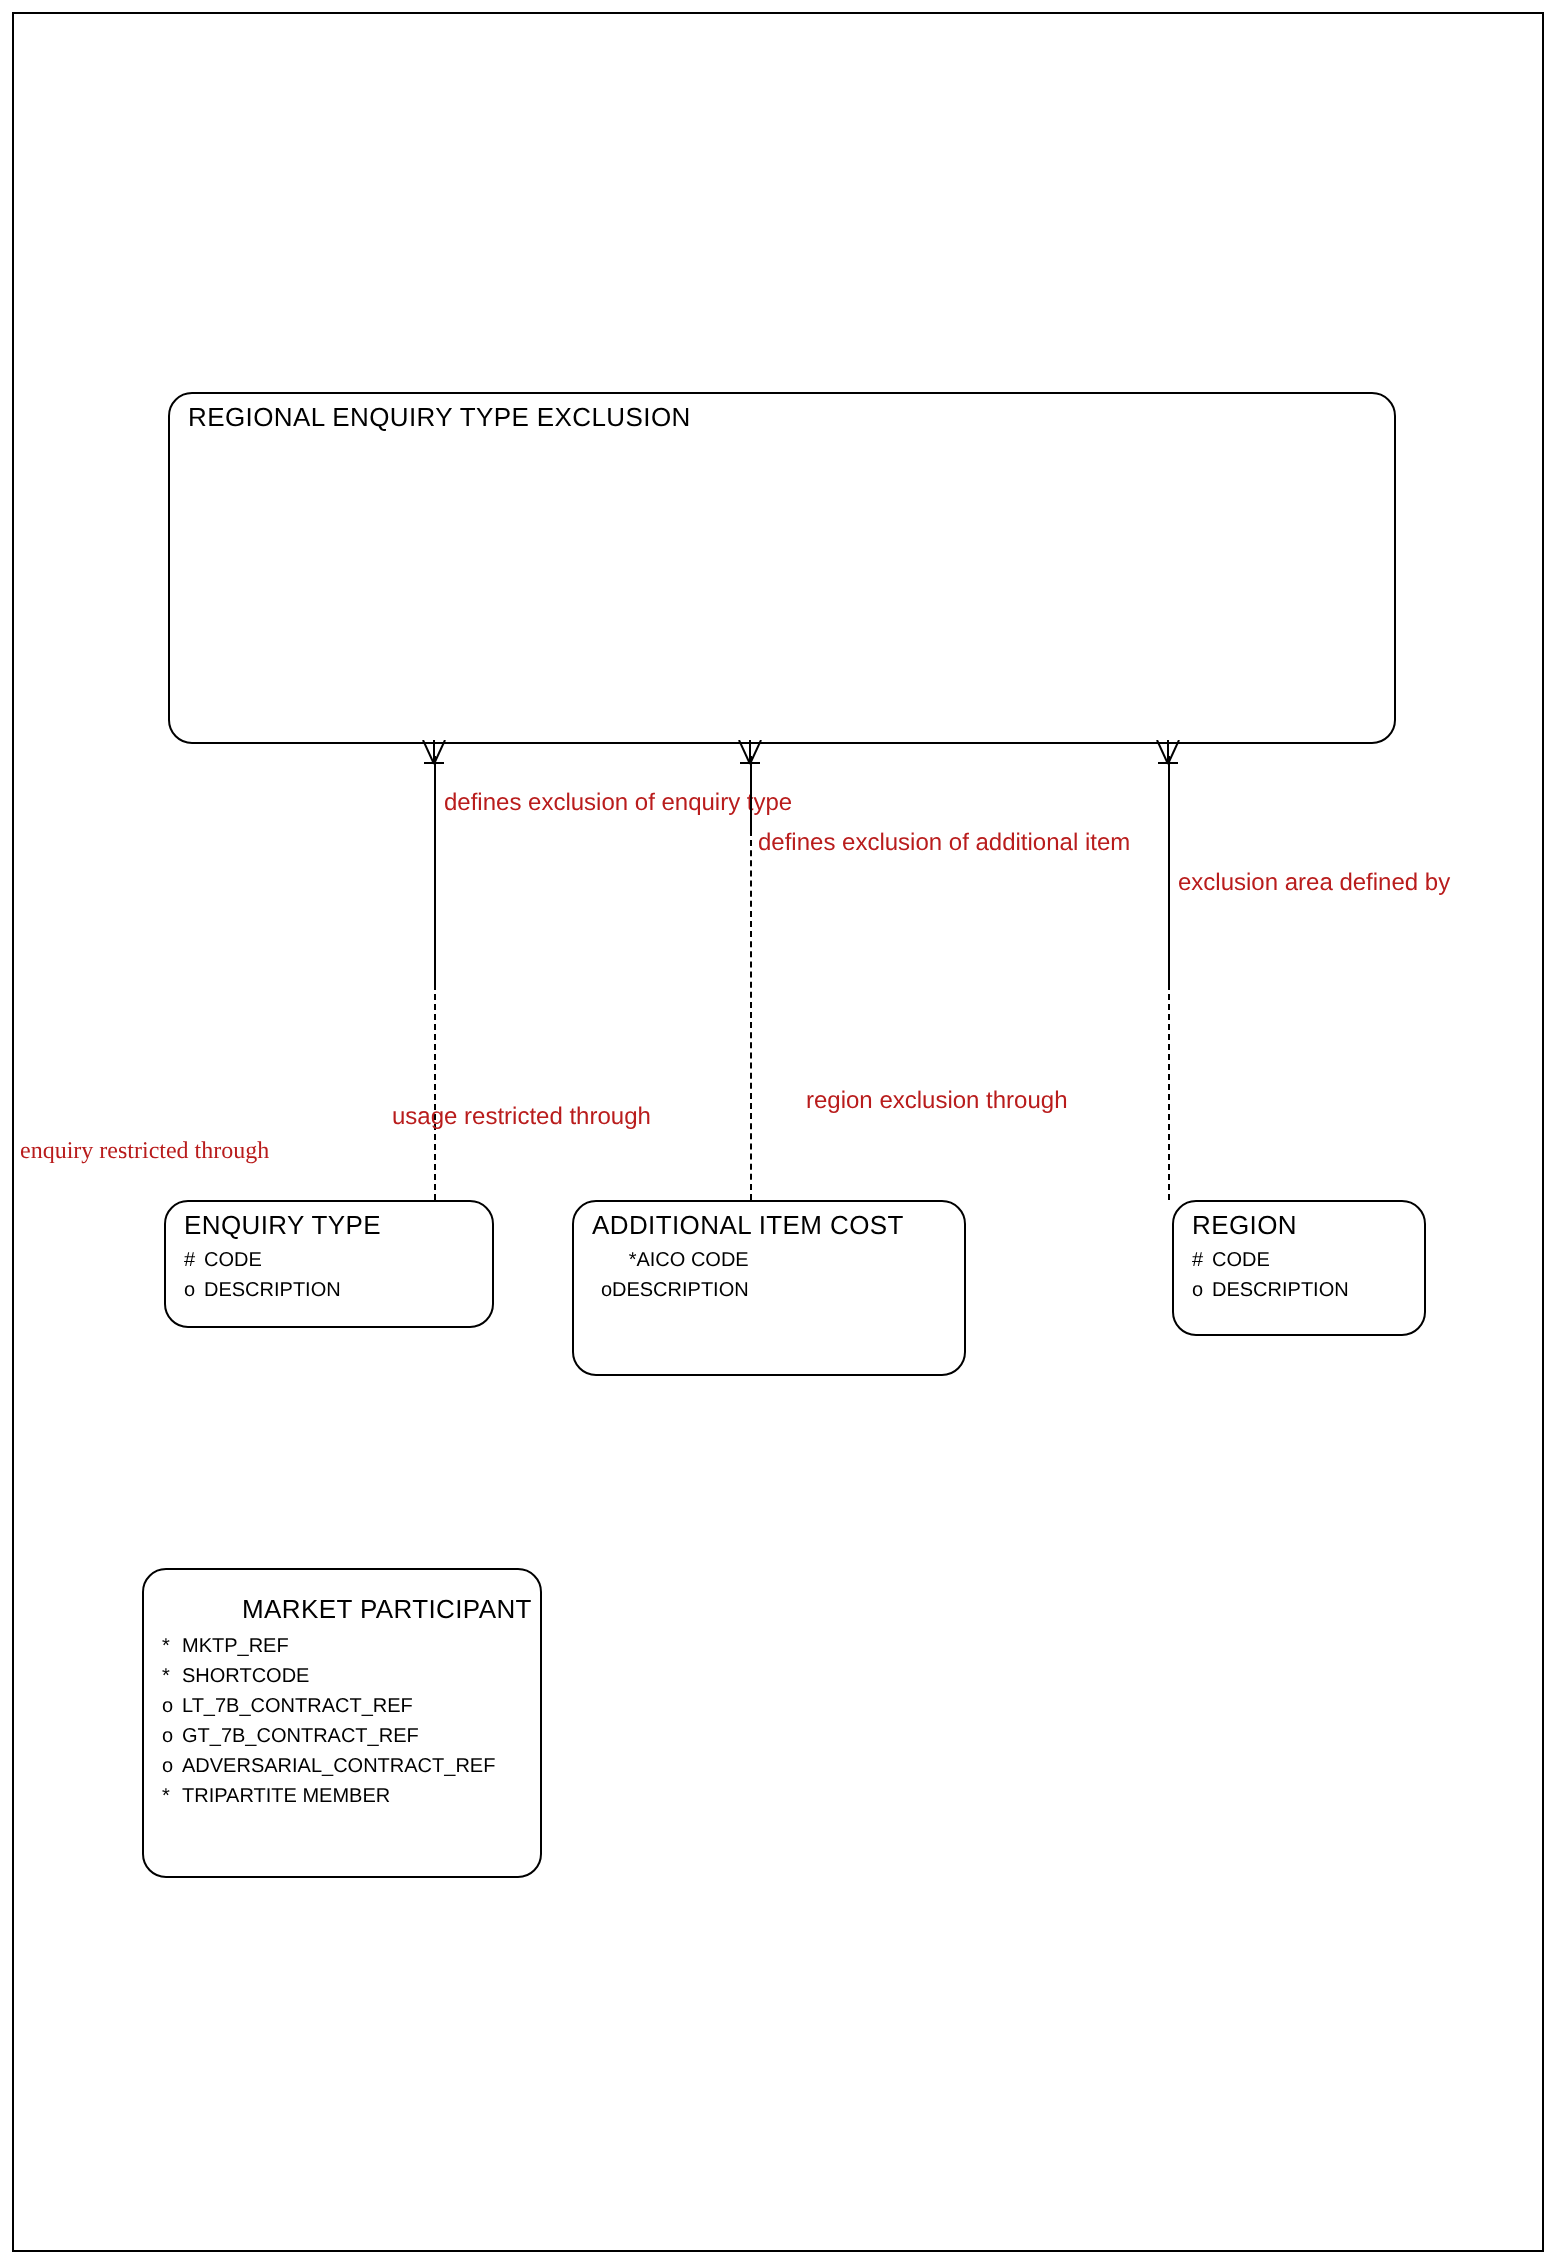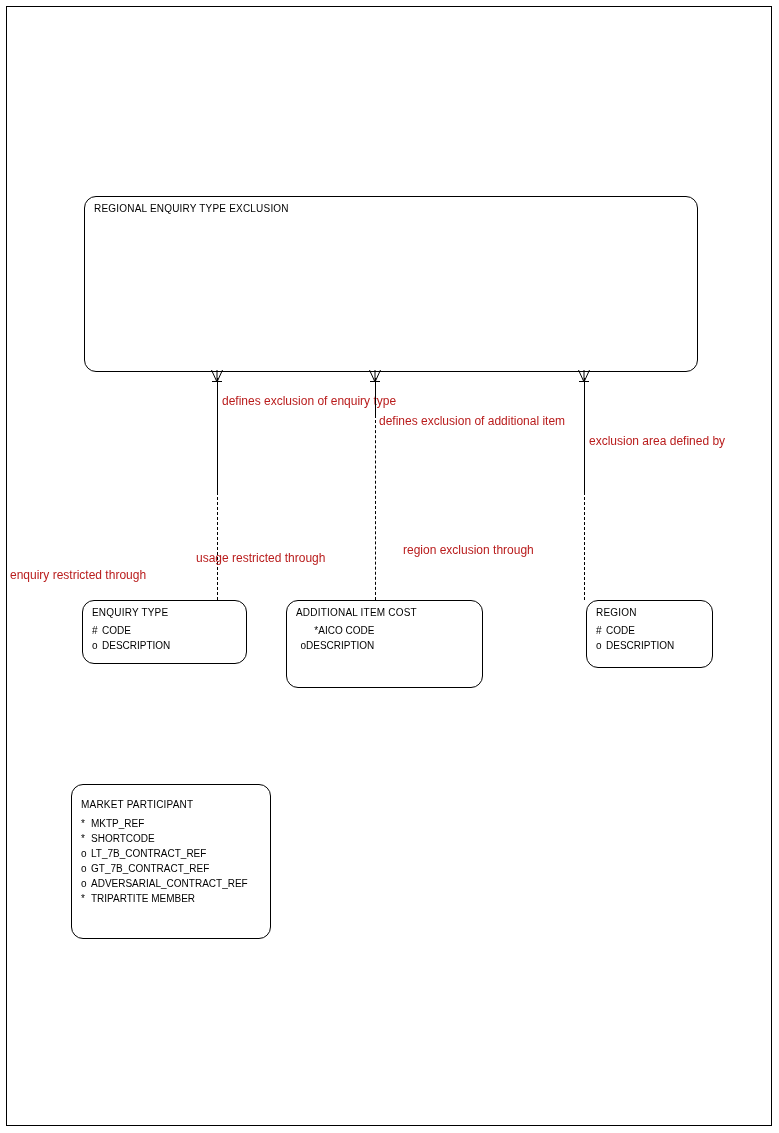--- a/index.html
+++ b/index.html
@@ -30,21 +30,21 @@
     position: absolute;
     box-sizing: border-box;
     border: 1px solid #000000;
     border-radius: 12px;
     background: #ffffff;
   }
   .entity-title {
     position: absolute;
     left: 9px;
     top: 4px;
-    font-size: 10px;
+    font-size: 13px;
     line-height: 16px;
     color: #000000;
     white-space: nowrap;
     letter-spacing: 0.2px;
   }
   .attr-list {
     position: absolute;
     left: 9px;
     top: 22px;
     white-space: nowrap;
@@ -101,21 +101,21 @@
       <line x1="7" y1="12" x2="12.5" y2="0" stroke="#000" stroke-width="1"></line>
       <line x1="7" y1="12" x2="7" y2="0" stroke="#000" stroke-width="1"></line>
       <line x1="2" y1="11.5" x2="12" y2="11.5" stroke="#000" stroke-width="1"></line>
     </svg>
   </div>
   <div class="rel-line" style="left:217px; top:378px; height:114px;"></div>
   <div class="rel-line dashed" style="left:217px; top:492px; height:108px;"></div>
 
   <div class="rel-label" style="left:222px; top:394px;">defines exclusion of enquiry type</div>
   <div class="rel-label" style="left:196px; top:551px;">usage restricted through</div>
-  <div class="rel-label" style="left:10px; top:568px;">enquiry restricted through</div>
+  <div class="rel-label" style="left:10px; top:568px;font-family:Liberation Serif, serif;">enquiry restricted through</div>
 
   <div class="crowfoot" style="left:368px; top:370px;">
     <svg width="14" height="13" viewBox="0 0 14 13">
       <line x1="7" y1="12" x2="1.5" y2="0" stroke="#000" stroke-width="1"></line>
       <line x1="7" y1="12" x2="12.5" y2="0" stroke="#000" stroke-width="1"></line>
       <line x1="7" y1="12" x2="7" y2="0" stroke="#000" stroke-width="1"></line>
       <line x1="2" y1="11.5" x2="12" y2="11.5" stroke="#000" stroke-width="1"></line>
     </svg>
   </div>
   <div class="rel-line" style="left:375px; top:378px; height:37px;"></div>
@@ -167,21 +167,21 @@
       <div class="attr">
         <span class="sym">#</span><span>CODE</span>
       </div>
       <div class="attr">
         <span class="sym">o</span><span>DESCRIPTION</span>
       </div>
     </div>
   </div>
 
   <div class="entity" style="left:71px; top:784px; width:200px; height:155px;">
-    <div class="entity-title" style="top:12px;">MARKET PARTICIPANT</div>
+    <div class="entity-title" style="top:12px;margin-left:40px;">MARKET PARTICIPANT</div>
     <div class="attr-list" style="top:31px;">
       <div class="attr">
         <span class="sym">*</span><span>MKTP_REF</span>
       </div>
       <div class="attr">
         <span class="sym">*</span><span>SHORTCODE</span>
       </div>
       <div class="attr">
         <span class="sym">o</span><span>LT_7B_CONTRACT_REF</span>
       </div>

